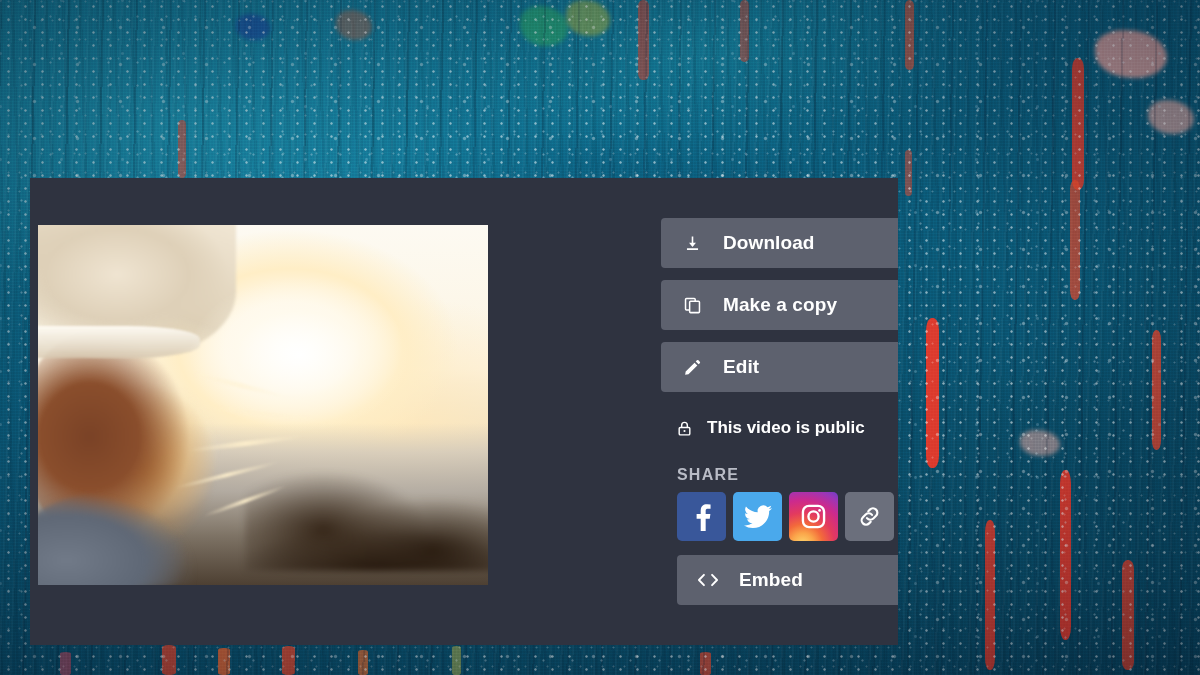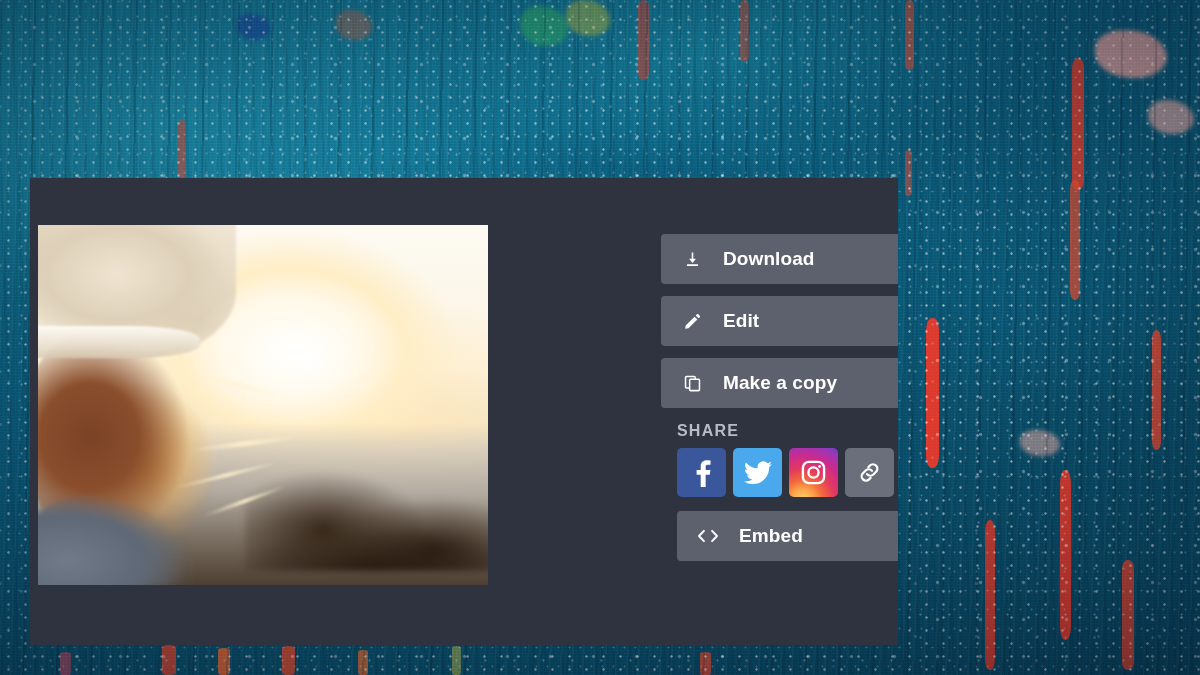--- a/index.html
+++ b/index.html
@@ -171,21 +171,21 @@
   .vid-shoulder {
     left:-5%; top:74%; width:45%; height:32%;
     background:radial-gradient(ellipse 70% 70% at 25% 60%, #717a88 0%, #5f6876 55%, rgba(95,104,118,0) 85%);
     border-radius:50% 40% 0 0; filter:blur(2px);
   }
   .vid-glow {
     background:radial-gradient(ellipse 34% 30% at 58% 36%, rgba(255,255,255,.95) 0%, rgba(255,250,235,.5) 40%, rgba(255,240,200,0) 72%);
   }
 
   
-  #side { position:absolute; left:631px; top:56px; width:260px; }
+  #side { position:absolute; left:631px; top:40px; width:260px; }
 
   .pill {
     position:relative; height:50px; margin-bottom:12px;
     background:#5d616e; border-radius:4px;
     display:flex; align-items:center;
   }
   .pill .ic {
     width:62px; display:flex; align-items:center; justify-content:center;
     color:#fff; flex:0 0 62px;
   }
@@ -291,38 +291,48 @@
           <svg width="19" height="19" viewBox="0 0 24 24" fill="#fff">
             <path d="M11 3h2v8.2h3.4L12 16.4 7.6 11.2H11V3z"></path>
             <rect x="5" y="18" width="14" height="2.2" rx="0.4"></rect>
           </svg>
         </span>
         <span class="lbl">Download</span>
       </div>
 
       <div class="pill">
         <span class="ic">
+          <svg width="19" height="19" viewBox="0 0 24 24" fill="none" stroke="#fff" stroke-width="1.9">
+            <rect x="3.2" y="3.2" width="12.2" height="14.4" rx="1.2"></rect>
+            <rect x="8.4" y="6.6" width="12.4" height="14.4" rx="1.2" fill="#5d616e"></rect>
+          </svg>
+        </span>
+        <span class="lbl">Make a copy</span>
+      </div>
+
+      <div class="pill">
+        <span class="ic">
           <svg width="19" height="19" viewBox="0 0 24 24" fill="#fff">
             <path d="M3.4 17.1 14.6 5.9l3.5 3.5L6.9 20.6l-4.2.7.7-4.2z"></path>
             <path d="M16.1 4.4 17.6 2.9a1.3 1.3 0 0 1 1.9 0l1.7 1.7a1.3 1.3 0 0 1 0 1.9l-1.5 1.5-3.6-3.6z"></path>
           </svg>
         </span>
         <span class="lbl">Edit</span>
       </div>
 
-      <div class="pill">
-        <span class="ic">
-          <svg width="19" height="19" viewBox="0 0 24 24" fill="none" stroke="#fff" stroke-width="1.9">
-            <rect x="3.2" y="3.2" width="12.2" height="14.4" rx="1.2"></rect>
-            <rect x="8.4" y="6.6" width="12.4" height="14.4" rx="1.2" fill="#5d616e"></rect>
-          </svg>
-        </span>
-        <span class="lbl">Make a copy</span>
-      </div>
-
+      <div id="public-row">
+        <span class="ic">
+          <svg width="17" height="19" viewBox="0 0 24 24" fill="none" stroke="#fff" stroke-width="2">
+            <rect x="4.5" y="10.5" width="15" height="10.5" rx="1.6"></rect>
+            <path d="M8 10.5V7.4a4 4 0 0 1 8 0v3.1"></path>
+            <circle cx="12" cy="15.6" r="1.5" fill="#fff" stroke="none"></circle>
+          </svg>
+        </span>
+        <span class="lbl">This video is public</span>
+      </div>
 
       <div id="share-label">SHARE</div>
 
       <div id="social-row">
         <div class="social fb">
           <svg width="26" height="28" viewBox="0 0 24 26" fill="#fff">
             <path d="M15.4 26V14.6h3.8l.6-4.4h-4.4V7.4c0-1.3.35-2.1 2.2-2.1h2.35V1.35A31 31 0 0 0 16.5 1.2c-3.4 0-5.7 2.05-5.7 5.8v3.2H7v4.4h3.8V26h4.6z"></path>
           </svg>
         </div>
         <div class="social tw">

